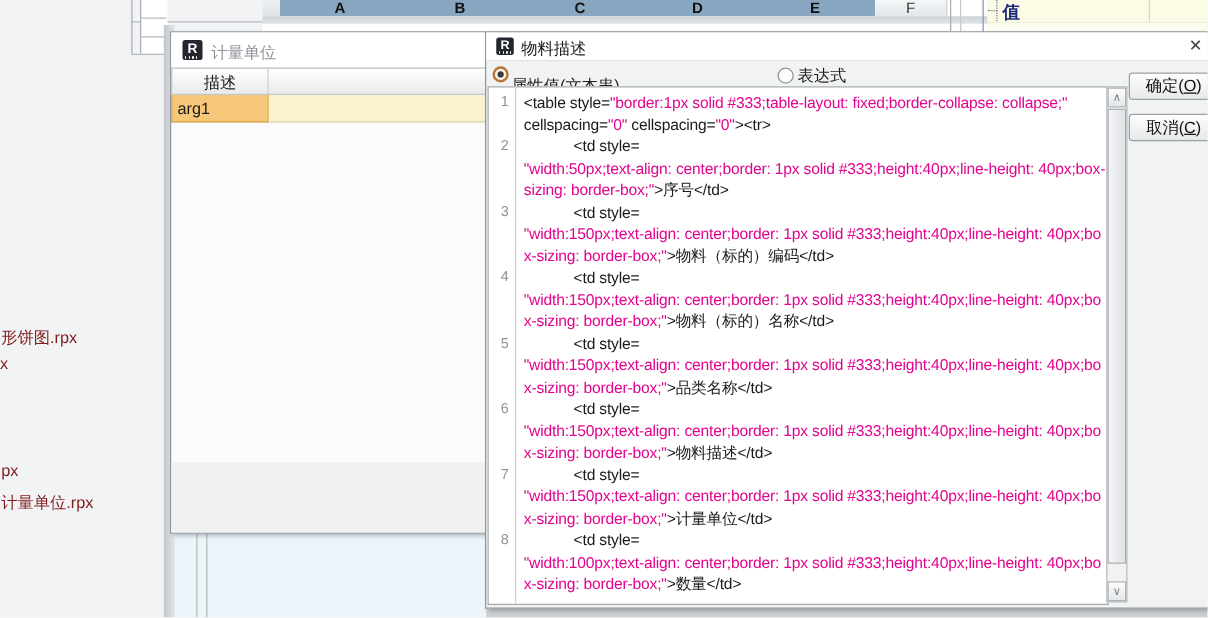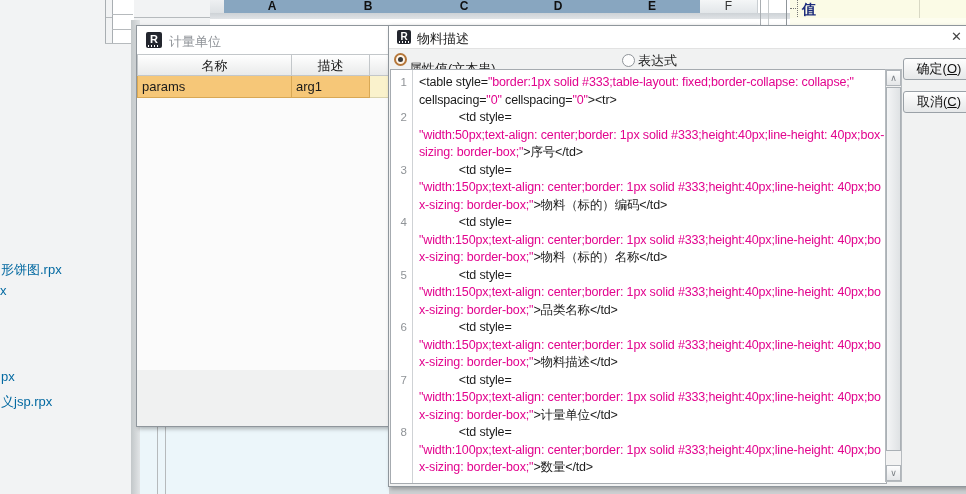--- a/index.html
+++ b/index.html
@@ -6,21 +6,21 @@
   #canvas{position:relative;width:966px;height:494px;background:#f2f3f4;overflow:hidden;
           font-family:"Liberation Sans",sans-serif;}
   .abs{position:absolute;}
   
   .hline{background:#b6babd;height:1px;}
   .vline{background:#a9aeb2;width:1px;}
   .colhdr{background:linear-gradient(#93aec6,#84a2bd);border-right:1px solid #e8edf2;
           color:#101010;font-size:12px;font-weight:bold;text-align:center;line-height:13px;height:13px;}
   .colhdr.off{background:linear-gradient(#f4f6f7,#e2e6e9);border-right:1px solid #c9ced2;font-weight:normal;color:#333;}
   .gradband{background:linear-gradient(#cdd2d6,#e0e3e6);}
-  .filelbl{color:#0369a1;font-size:13px;white-space:nowrap;}
+  .filelbl{color:#7f1d1d;font-size:13px;white-space:nowrap;}
   .valpanel{background:var(--c-panel-yellow,#fbfbe6);border-bottom:1px solid #c2c2ae;}
   .valtext{color:var(--c-value-blue,#1d2d7c);font-size:14px;font-weight:bold;line-height:17px;}
   
   .dialog{background:#f1f2f2;border:1px solid #8f969c;box-shadow:2px 2px 4px rgba(0,0,0,.28);}
   .titlebar{position:absolute;left:0;top:0;right:0;background:#ffffff;border-bottom:1px solid #e2e2e2;}
   .appicon{position:absolute;background:#23262e;border-radius:2px;color:#fff;font-weight:bold;
            text-align:center;}
   .appicon::after{content:"";position:absolute;left:2px;right:2px;bottom:1px;height:2px;
            background:repeating-linear-gradient(90deg,#fff 0 1px,transparent 1px 3px);}
   .ttl{position:absolute;font-size:13px;white-space:nowrap;}
@@ -96,41 +96,39 @@
     <div class="abs" style="left:0px;top:8px;width:8px;border-top:1px dotted #777;"></div>
     <div class="abs valtext" style="left:12px;top:1px;">值</div>
     <div class="abs" style="left:129px;top:0;height:18px;border-left:1px solid #d8d8c4;"></div>
   </div>
   <div class="abs" style="left:790px;top:18px;width:176px;height:7px;background:#fdfdef;"></div>
 
   <div id="fileLabels">
       <div class="abs filelbl" style="left: 1px; top: 261px;">形饼图.rpx</div>
       <div class="abs filelbl" style="left: 0px; top: 283px;">x</div>
       <div class="abs filelbl" style="left: 1px; top: 369px;">px</div>
-      <div class="abs filelbl" style="left: 1px; top: 393px;">义jsp.rpx</div>
+      <div class="abs filelbl" style="left: 1px; top: 393px;">计量单位.rpx</div>
     </div>
 
   <div class="abs" style="left:140px;top:427px;width:249px;height:67px;background:#ecf6fa;"></div>
   <div class="abs vline" style="left:157px;top:427px;height:67px;background:#b6babc;"></div>
   <div class="abs vline" style="left:165px;top:427px;height:67px;background:#b6babc;"></div>
   <div class="abs" style="left:389px;top:487px;width:577px;height:7px;background:#cdd0d2;"></div>
 
   <div class="abs dialog" style="left:136px;top:25px;width:620px;height:400px;background:#fbfbfb;">
     <div class="titlebar" style="height:28px;">
       <span class="appicon" style="left:9px;top:6px;width:16px;height:16px;font-size:11px;line-height:15px;">R</span>
       <span class="ttl" style="left:32px;top:7px;color:#8f9398;">计量单位</span>
     </div>
     <div class="ptable">
       <div class="prow" id="pHeadRow">
-          <div class="pth" style="width: 155px;">名称</div>
           <div class="pth" style="width: 78px;">描述</div>
           <div class="pth" style="width: 385px;"></div>
         </div>
       <div class="prow" id="pDataRow">
-          <div class="ptd" style="width: 155px;">params</div>
           <div class="ptd" style="width: 78px;">arg1</div>
           <div class="ptd pale" style="width: 385px;"></div>
         </div>
     </div>
     <div class="abs" style="left:0;bottom:0;width:100%;height:56px;background:#f0f1f1;"></div>
   </div>
 
   <div class="abs dialog" style="left:388px;top:25px;width:592px;height:460px;">
     <div class="titlebar" style="height:22px;">
       <span class="appicon" style="left:8px;top:4px;width:14px;height:14px;font-size:10px;line-height:13px;">R</span>

